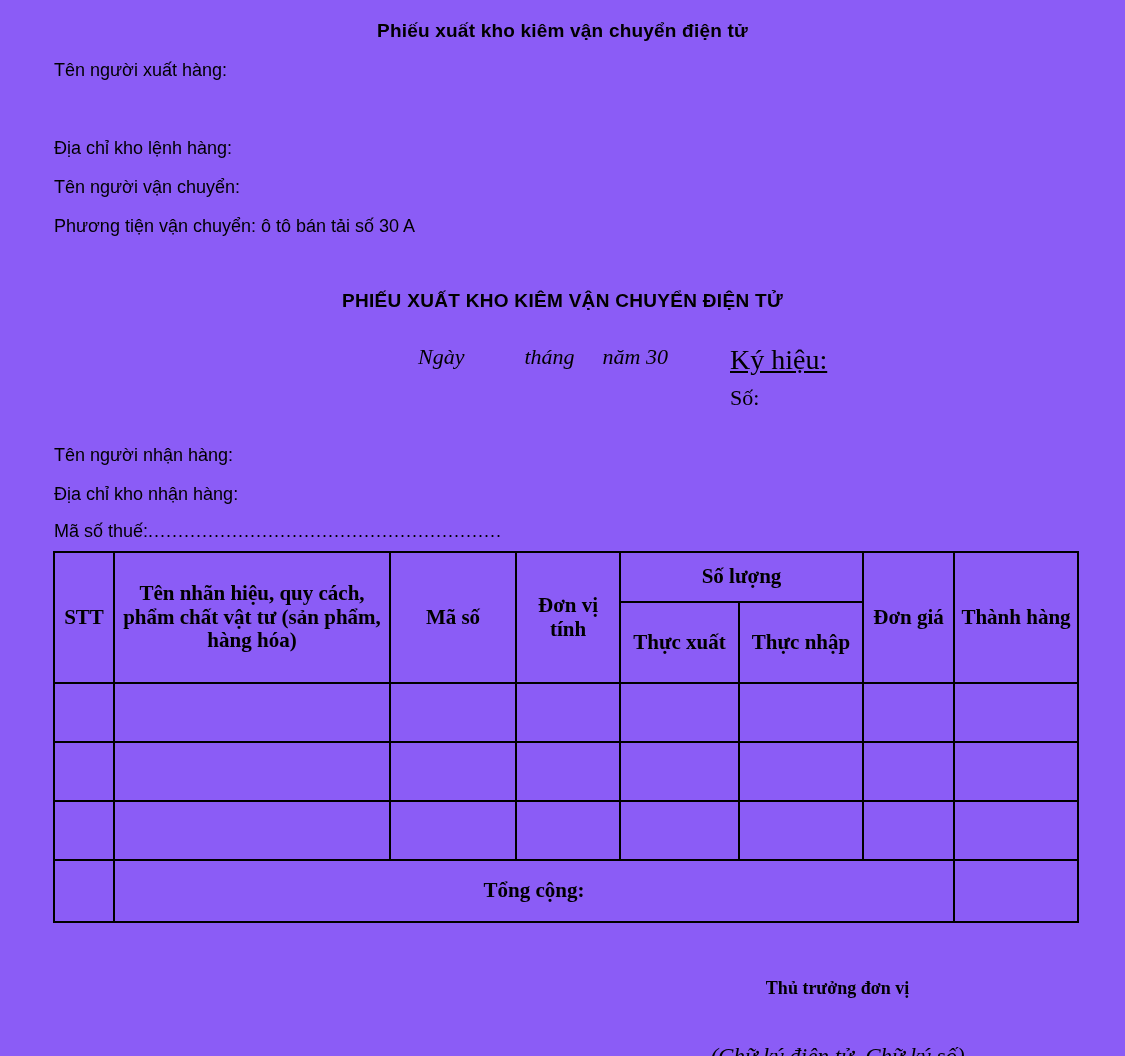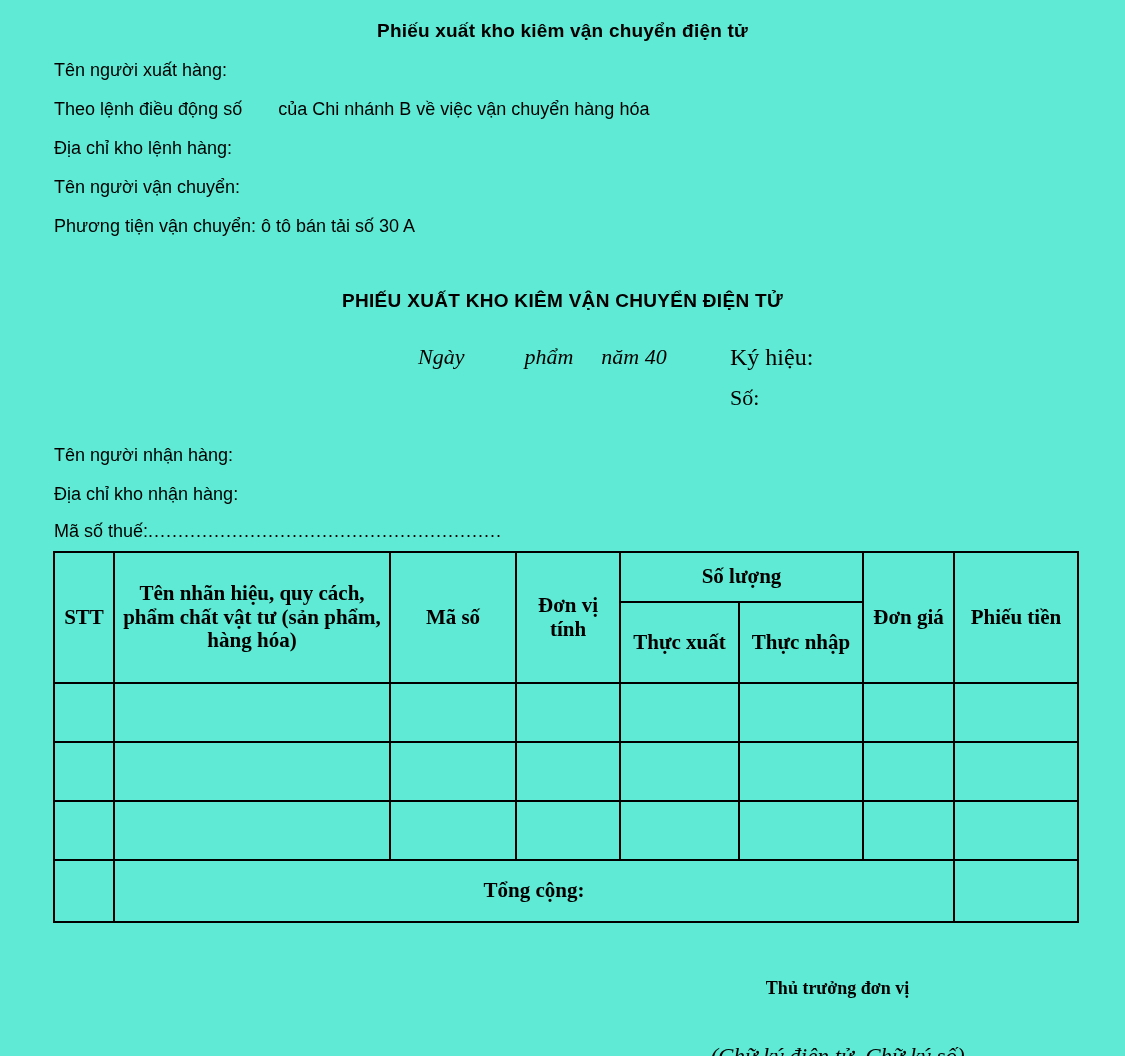--- a/index.html
+++ b/index.html
@@ -13,21 +13,21 @@
     position: relative;
     font-family: "Liberation Sans", sans-serif;
     color: #000000;
     overflow: hidden;
   }
 
   .page {
     position: relative;
     width: 1125px;
     height: 1056px;
-    background: #5eead4;
+    background: #8b5cf6;
   }
 
   
   .doc-title {
     position: absolute;
     left: 0;
     top: 20px;
     width: 1125px;
     text-align: center;
     font-family: "Liberation Sans", sans-serif;
@@ -79,22 +79,23 @@
     margin-top: 12px;
   }
   .sp-a { display: inline-block; width: 28px; }
   .sp-c { display: inline-block; width: 60px; }
 
   .kyhieu {
     position: absolute;
     top: 344px;
     left: 730px;
     font-family: "Liberation Serif", serif;
-    font-size: 24px;
-    white-space: nowrap;
+    font-size: 28px;
+    white-space: nowrap;
+    text-decoration: underline;
   }
   .so-line {
     position: absolute;
     top: 385px;
     left: 730px;
     font-family: "Liberation Serif", serif;
     font-size: 22px;
     white-space: nowrap;
   }
 
@@ -151,41 +152,38 @@
 <body>
 
 <div class="page">
 
   <div class="doc-title">Phiếu xuất kho kiêm vận chuyển điện tử</div>
 
   <div class="info-line" style="top:60px;">
     <span>Tên người xuất hàng:</span>
   </div>
 
-  <div class="info-line" style="top:99px;">
-    <span>Theo lệnh điều động số</span><span class="gap-inline"></span><span>của Chi nhánh B về việc vận chuyển hàng hóa</span>
-  </div>
 
   <div class="info-line" style="top:138px;">
     <span>Địa chỉ kho lệnh hàng:</span>
   </div>
 
   <div class="info-line" style="top:177px;">
     <span>Tên người vận chuyển:</span>
   </div>
 
   <div class="info-line" style="top:216px;">
     <span>Phương tiện vận chuyển: ô tô bán tải số 30 A</span>
   </div>
 
 
   <div class="main-heading">PHIẾU XUẤT KHO KIÊM VẬN CHUYỂN ĐIỆN TỬ</div>
 
   <div class="date-row">
-    <span class="ital">Ngày</span><span class="sp-c"></span><span class="ital">phẩm</span><span class="sp-a"></span><span class="ital">năm 40</span>
+    <span class="ital">Ngày</span><span class="sp-c"></span><span class="ital">tháng</span><span class="sp-a"></span><span class="ital">năm 30</span>
   </div>
 
   <div class="kyhieu">
     <span>Ký hiệu:</span>
   </div>
 
   <div class="so-line">
     <span>Số:</span>
   </div>
 
@@ -213,21 +211,21 @@
       <col style="width:124px">
     </colgroup>
     <tbody>
       <tr>
         <td class="hdr-tall" rowspan="2">STT</td>
         <td class="hdr-tall" rowspan="2">Tên nhãn hiệu, quy cách, phẩm chất vật tư (sản phẩm, hàng hóa)</td>
         <td class="hdr-tall" rowspan="2">Mã số</td>
         <td class="hdr-tall" rowspan="2">Đơn vị tính</td>
         <td class="qty-top" colspan="2">Số lượng</td>
         <td class="hdr-tall" rowspan="2">Đơn giá</td>
-        <td class="hdr-tall" rowspan="2">Phiếu tiền</td>
+        <td class="hdr-tall" rowspan="2">Thành hàng</td>
       </tr>
       <tr>
         <td class="qty-sub">Thực xuất</td>
         <td class="qty-sub">Thực nhập</td>
       </tr>
 
       <tr>
         <td class="row-cell"></td>
         <td class="row-cell"></td>
         <td class="row-cell"></td>

